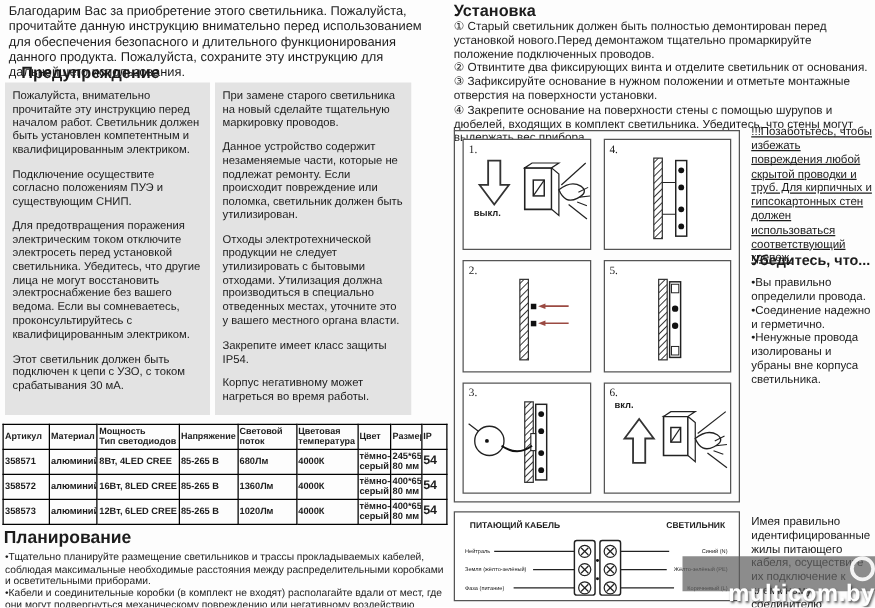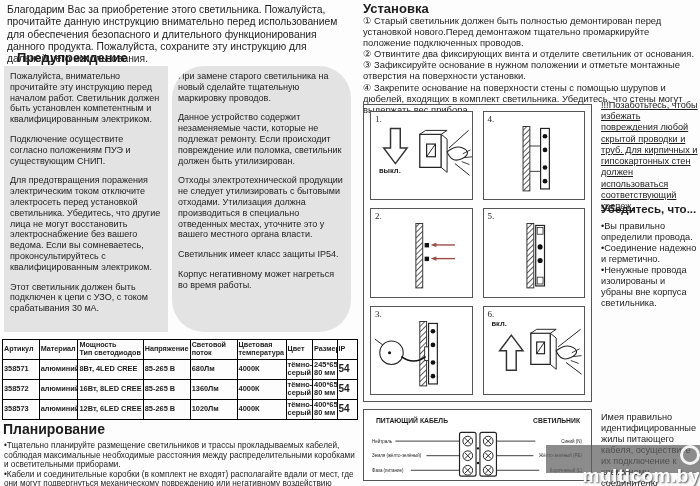--- a/index.html
+++ b/index.html
@@ -5,21 +5,21 @@
   html,body{margin:0;padding:0;background:#fff;}
   #page{position:relative;width:700px;height:486px;background:#fdfdfd;overflow:hidden;
         font-family:"Liberation Sans","DejaVu Sans",sans-serif;color:#1c1c1c;}
   .abs{position:absolute;}
   
   .intro{left:7px;top:4px;width:350px;font-size:10.3px;line-height:1.2;}
   .h-warn{left:17px;top:50px;font-size:13px;font-weight:bold;}
   .graycol{background:#e3e3e3;padding:5px 6px;box-sizing:border-box;overflow:hidden;}
   .graycol p{margin:0 0 9px 0;font-size:9px;line-height:1.2;}
   .colA{left:4px;top:66px;width:164px;height:266px;}
-  .colB{left:172px;top:66px;width:179px;height:266px;border-radius:32px;}
+  .colB{left:172px;top:66px;width:157px;height:266px;}
   
   table.spec{border-collapse:collapse;table-layout:fixed;font-size:7.4px;font-weight:bold;}
   table.spec th,table.spec td{border:1px solid #000;text-align:left;vertical-align:middle;
         padding:1px 1px;white-space:pre-line;line-height:1.15;overflow:hidden;}
   table.spec th{font-size:7.2px;}
   td.ip{font-size:10px;}
   
   .h-plan{left:3px;top:421px;font-size:14px;font-weight:bold;}
   .plan-list{left:4px;top:441px;width:354px;font-size:8.2px;line-height:1.17;}
   .plan-list p{margin:0;}
@@ -70,21 +70,21 @@
   <div class="abs graycol colA">
     <p>Пожалуйста, внимательно прочитайте эту инструкцию перед началом работ. Светильник должен быть установлен компетентным и квалифицированным электриком.</p>
     <p>Подключение осуществите согласно положениям ПУЭ и существующим СНИП.</p>
     <p>Для предотвращения поражения электрическим током отключите электросеть перед установкой светильника. Убедитесь, что другие лица не могут восстановить электроснабжение без вашего ведома. Если вы сомневаетесь, проконсультируйтесь с квалифицированным электриком.</p>
     <p>Этот светильник должен быть подключен к цепи с УЗО, с током срабатывания 30 мА.</p>
   </div>
   <div class="abs graycol colB">
     <p>При замене старого светильника на новый сделайте тщательную маркировку проводов.</p>
     <p>Данное устройство содержит незаменяемые части, которые не подлежат ремонту. Если происходит повреждение или поломка, светильник должен быть утилизирован.</p>
     <p>Отходы электротехнической продукции не следует утилизировать с бытовыми отходами. Утилизация должна производиться в специально отведенных местах, уточните это у вашего местного органа власти.</p>
-    <p>Светильник имеет класс защиты IP54.</p>
+    <p>Закрепите имеет класс защиты IP54.</p>
     <p>Корпус негативному может нагреться во время работы.</p>
   </div>
 
   <table class="spec abs" style="left:2px;top:339px;width:356px;">
     <colgroup>
       <col style="width:36px">
         <col style="width:38px">
         <col style="width:64px">
         <col style="width:46px">
       <col style="width:46px">

